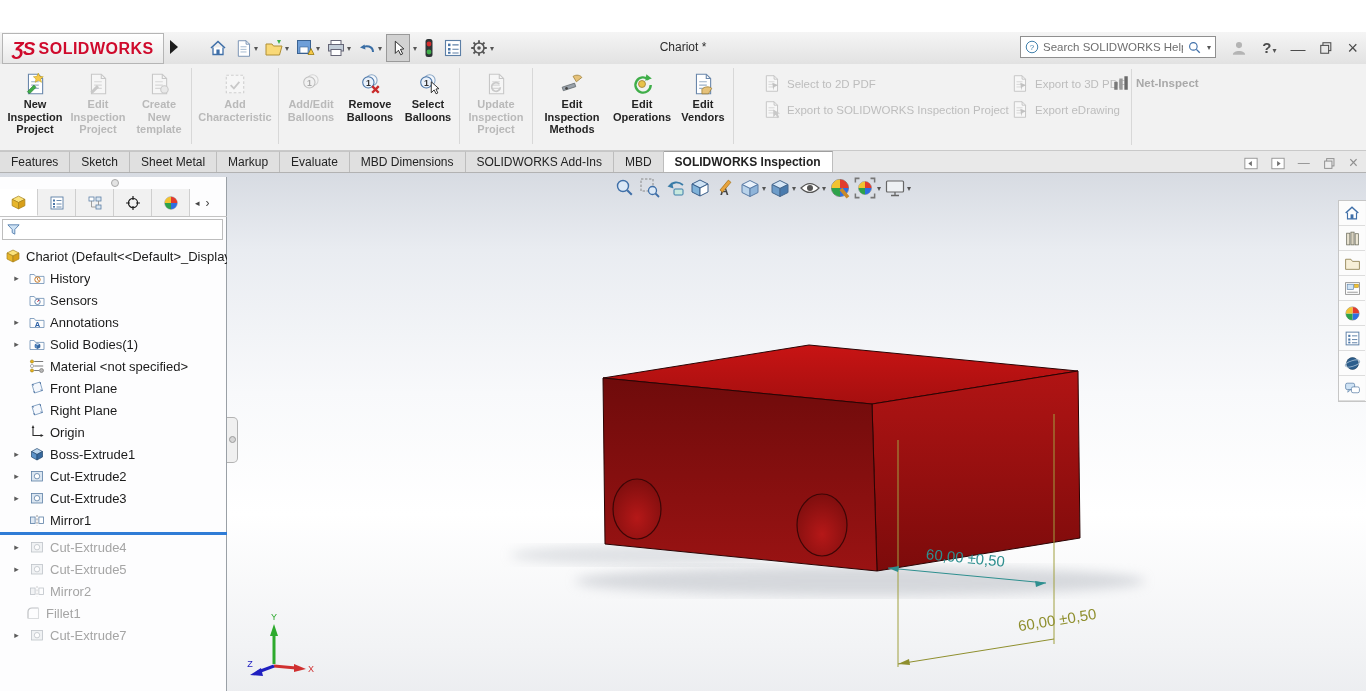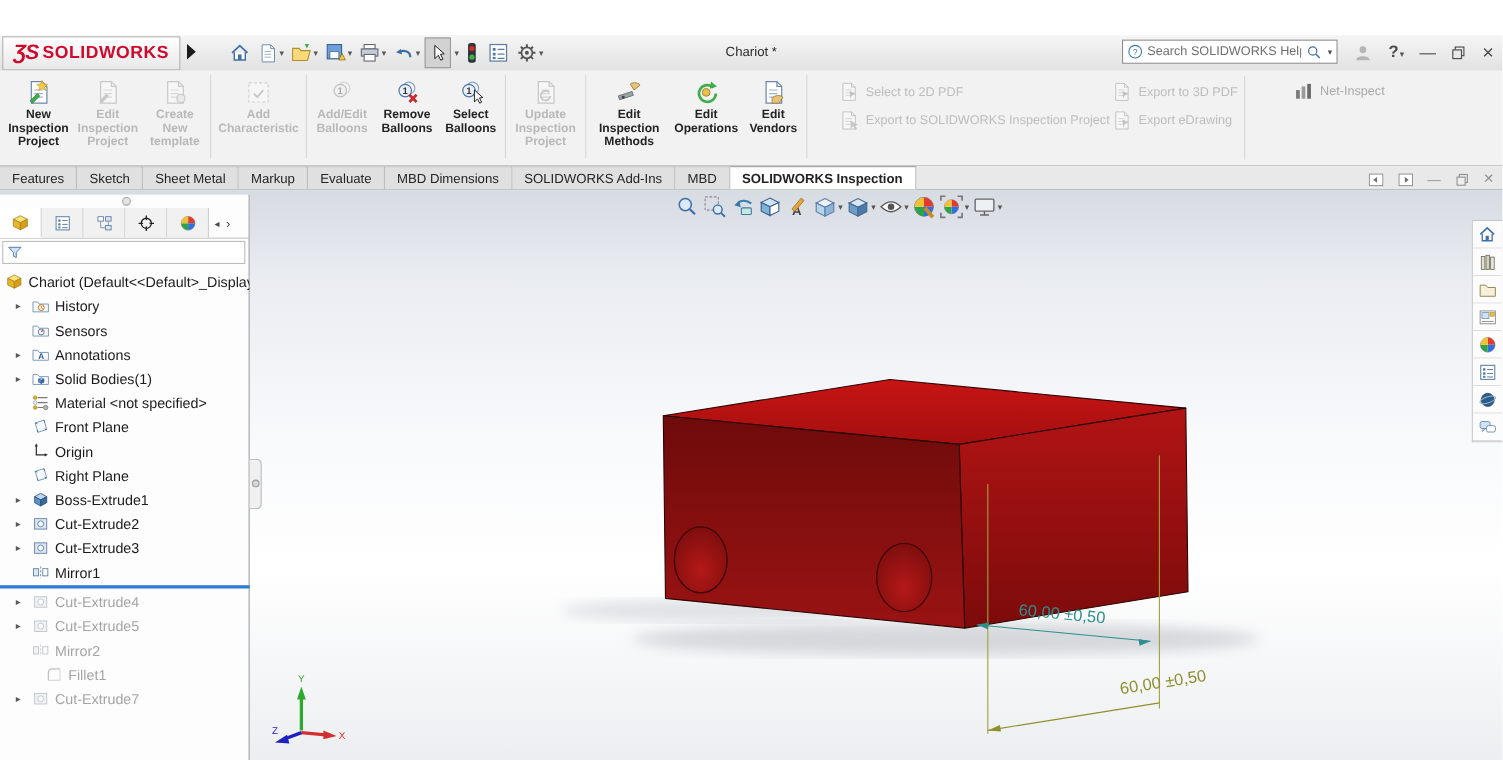--- a/index.html
+++ b/index.html
@@ -481,21 +481,21 @@
         </div>
       <div class="exp-item">
           <svg width="19" height="19" viewBox="0 0 22 22">
             <use href="#s-doc"></use>
             <polygon points="12,10 19,13 14,15 13,19" fill="#888"></polygon>
           </svg>
           <span>Export eDrawing</span>
         </div>
     </div>
     <div class="rdiv" style="position:absolute;left:1128px;top:5px;height:76px;"></div>
-    <div class="net-item" style="position:absolute;left:1176px;top:3px;">
+    <div class="net-item" style="position:absolute;left:1112px;top:3px;font-weight:bold;">
       <svg width="18" height="18" viewBox="0 0 16 16">
           <rect x="2" y="7" width="3" height="7" fill="#7a7a7a"></rect>
           <rect x="6.5" y="4" width="3" height="10" fill="#9a9a9a"></rect>
           <rect x="11" y="2" width="3" height="12" fill="#6a6a6a"></rect>
         </svg>
       <span>Net-Inspect</span>
     </div>
   </div>
 
   <div id="tabbar">
@@ -797,30 +797,30 @@
       <div class="trow" style="padding-left:10px;">
         <span class="sp"></span>
           <svg viewBox="0 0 16 16">
             <use href="#s-plane"></use>
           </svg>
           <span class="lbl">Front Plane</span>
       </div>
       <div class="trow" style="padding-left:10px;">
         <span class="sp"></span>
           <svg viewBox="0 0 16 16">
+            <use href="#s-plane"></use>
+          </svg>
+          <span class="lbl">Right Plane</span>
+      </div>
+      <div class="trow" style="padding-left:10px;">
+        <span class="sp"></span>
+          <svg viewBox="0 0 16 16">
             <use href="#s-origin"></use>
           </svg>
           <span class="lbl">Origin</span>
-      </div>
-      <div class="trow" style="padding-left:10px;">
-        <span class="sp"></span>
-          <svg viewBox="0 0 16 16">
-            <use href="#s-plane"></use>
-          </svg>
-          <span class="lbl">Right Plane</span>
       </div>
       <div class="trow" style="padding-left:10px;">
         <span class="arr">▸</span>
           <svg viewBox="0 0 16 16">
             <use href="#s-boss"></use>
           </svg>
           <span class="lbl">Boss-Extrude1</span>
       </div>
       <div class="trow" style="padding-left:10px;">
         <span class="arr">▸</span>
@@ -858,21 +858,21 @@
           </svg>
           <span class="lbl">Cut-Extrude5</span>
       </div>
       <div class="trow gray" style="padding-left:10px;">
         <span class="sp"></span>
           <svg viewBox="0 0 16 16">
             <use href="#s-mirror"></use>
           </svg>
           <span class="lbl">Mirror2</span>
       </div>
-      <div class="trow gray" style="padding-left:22px;">
+      <div class="trow gray" style="padding-left:6px;">
         <span class="sp"></span>
           <svg viewBox="0 0 16 16">
             <use href="#s-fillet"></use>
           </svg>
           <span class="lbl">Fillet1</span>
       </div>
       <div class="trow gray" style="padding-left:10px;">
         <span class="arr">▸</span>
           <svg viewBox="0 0 16 16">
             <use href="#s-cut"></use>

